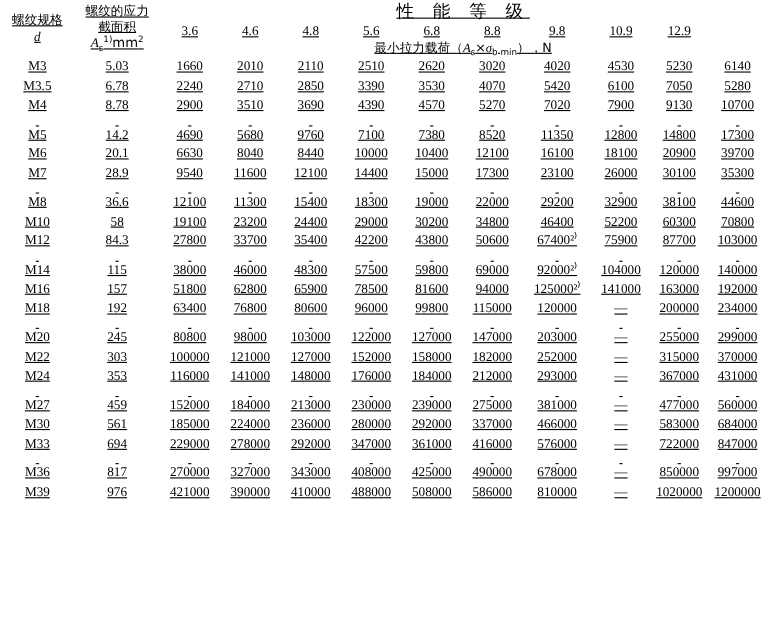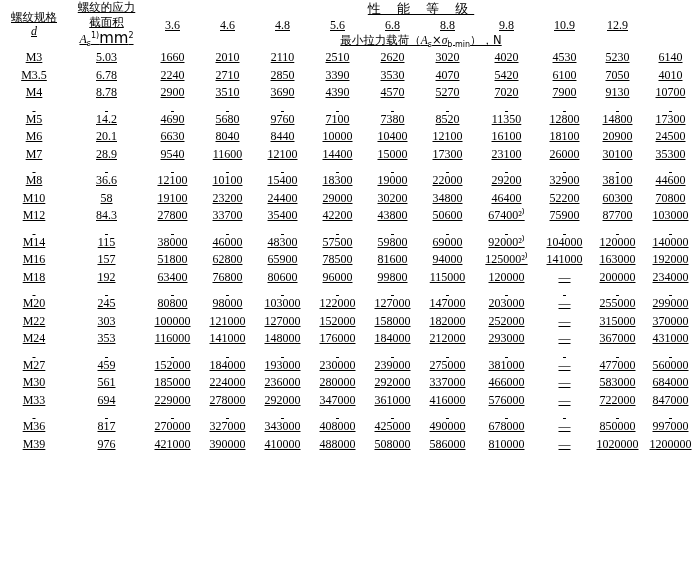--- a/index.html
+++ b/index.html
@@ -41,21 +41,21 @@
   .br { border-right: 1px solid #000; }
 
   .hdr-cell {
     font-family: "DejaVu Sans", sans-serif;
     font-size: 11.5px;
     line-height: 1.25;
     padding: 2px 1px;
   }
   .hdr-perf {
     font-family: "DejaVu Sans", sans-serif;
-    font-size: 13px;
+    font-size: 16px;
     letter-spacing: 6px;
     padding: 3px 0 4px 0;
   }
   .hdr-grade {
     font-family: "Liberation Serif", serif;
     font-size: 12px;
     padding: 3px 0 3px 0;
   }
   .hdr-load {
     font-family: "DejaVu Sans", sans-serif;
@@ -66,21 +66,21 @@
     font-family: "Liberation Serif", serif;
     font-style: italic;
   }
   .d-label {
     font-family: "Liberation Serif", serif;
     font-style: italic;
     font-size: 12px;
   }
   .unit {
     font-family: "DejaVu Sans", sans-serif;
-    font-size: 15px;
+    font-size: 12px;
   }
   .sup {
     font-size: 8px;
     vertical-align: super;
   }
   td.dat {
     font-family: "Liberation Serif", serif;
     font-size: 12px;
     height: 17.5px;
     line-height: 17.5px;
@@ -163,21 +163,21 @@
           <td class="dat bl">6.78</td>
           <td class="dat bl">2240</td>
           <td class="dat bl">2710</td>
           <td class="dat bl">2850</td>
           <td class="dat bl">3390</td>
           <td class="dat bl">3530</td>
           <td class="dat bl">4070</td>
           <td class="dat bl">5420</td>
           <td class="dat bl">6100</td>
           <td class="dat bl">7050</td>
-          <td class="dat bl br">4010</td>
+          <td class="dat bl br">5280</td>
         </tr>
         <tr>
           <td class="dat bl">M4</td>
           <td class="dat bl">8.78</td>
           <td class="dat bl">2900</td>
           <td class="dat bl">3510</td>
           <td class="dat bl">3690</td>
           <td class="dat bl">4390</td>
           <td class="dat bl">4570</td>
           <td class="dat bl">5270</td>
@@ -219,21 +219,21 @@
           <td class="dat bl">20.1</td>
           <td class="dat bl">6630</td>
           <td class="dat bl">8040</td>
           <td class="dat bl">8440</td>
           <td class="dat bl">10000</td>
           <td class="dat bl">10400</td>
           <td class="dat bl">12100</td>
           <td class="dat bl">16100</td>
           <td class="dat bl">18100</td>
           <td class="dat bl">20900</td>
-          <td class="dat bl br">24500</td>
+          <td class="dat bl br">39700</td>
         </tr>
         <tr>
           <td class="dat bl">M7</td>
           <td class="dat bl">28.9</td>
           <td class="dat bl">9540</td>
           <td class="dat bl">11600</td>
           <td class="dat bl">12100</td>
           <td class="dat bl">14400</td>
           <td class="dat bl">15000</td>
           <td class="dat bl">17300</td>
@@ -253,21 +253,21 @@
           <td class="dat spacer bl">&nbsp;</td>
           <td class="dat spacer bl">&nbsp;</td>
           <td class="dat spacer bl">&nbsp;</td>
           <td class="dat spacer bl">&nbsp;</td>
           <td class="dat spacer br bl">&nbsp;</td>
         </tr>
         <tr>
           <td class="dat bl">M8</td>
           <td class="dat bl">36.6</td>
           <td class="dat bl">12100</td>
-          <td class="dat bl">10100</td>
+          <td class="dat bl">11300</td>
           <td class="dat bl">15400</td>
           <td class="dat bl">18300</td>
           <td class="dat bl">19000</td>
           <td class="dat bl">22000</td>
           <td class="dat bl">29200</td>
           <td class="dat bl">32900</td>
           <td class="dat bl">38100</td>
           <td class="dat bl br">44600</td>
         </tr>
         <tr>
@@ -422,21 +422,21 @@
           <td class="dat spacer bl">&nbsp;</td>
           <td class="dat spacer bl">&nbsp;</td>
           <td class="dat spacer bl">&nbsp;</td>
           <td class="dat spacer br bl">&nbsp;</td>
         </tr>
         <tr>
           <td class="dat bl">M27</td>
           <td class="dat bl">459</td>
           <td class="dat bl">152000</td>
           <td class="dat bl">184000</td>
-          <td class="dat bl">193000</td>
+          <td class="dat bl">213000</td>
           <td class="dat bl">230000</td>
           <td class="dat bl">239000</td>
           <td class="dat bl">275000</td>
           <td class="dat bl">381000</td>
           <td class="dat bl">—</td>
           <td class="dat bl">477000</td>
           <td class="dat bl br">560000</td>
         </tr>
         <tr>
           <td class="dat bl">M30</td>

